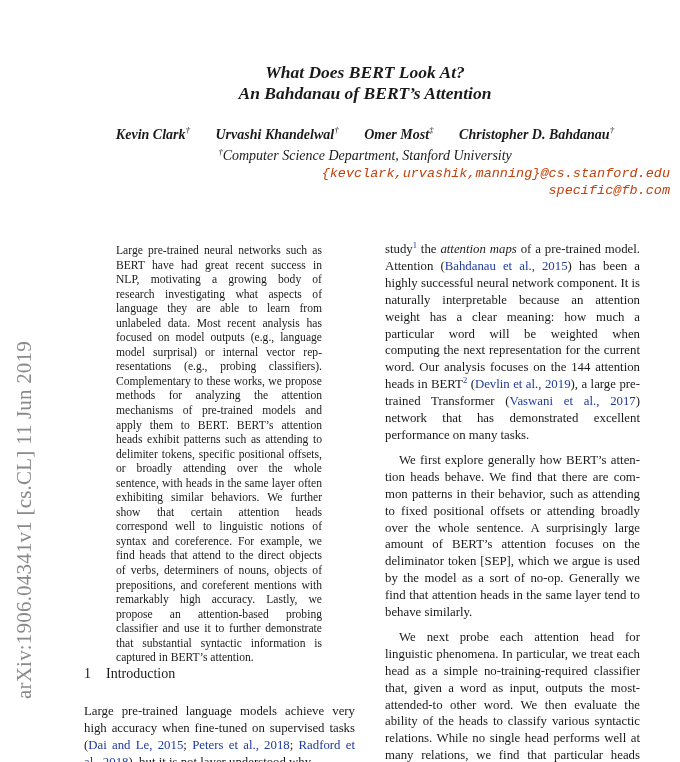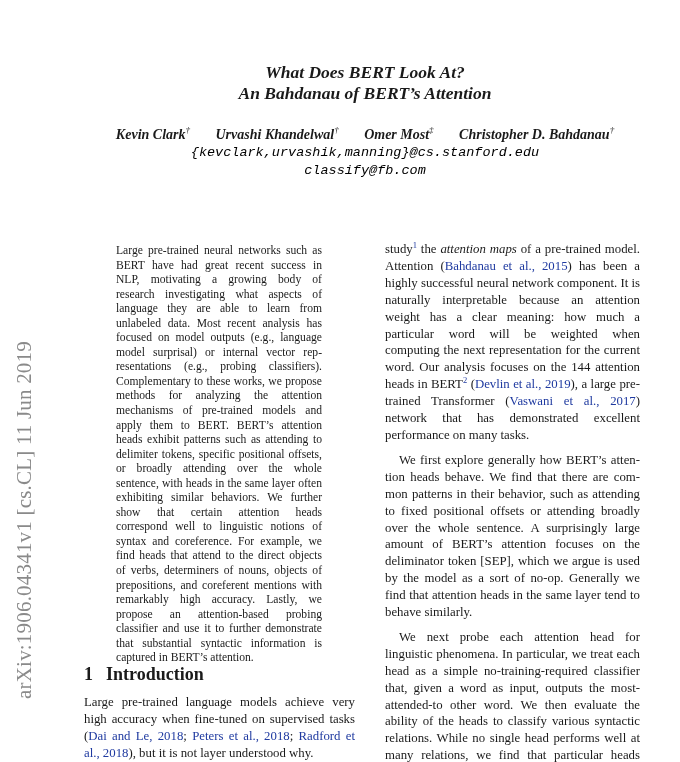--- a/index.html
+++ b/index.html
@@ -11,28 +11,28 @@
                 transform: translate(-50%, -50%) rotate(-90deg);
                 font-size: 21px; color: #8a8a8a; letter-spacing: 0.2px; }
 
   .header { position: absolute; left: 60px; top: 62px; width: 610px; text-align: center; font-style: italic; }
   .title { font-weight: bold; font-size: 17.5px; line-height: 21px; margin: 0; }
   .authors { margin-top: 17px; font-weight: bold; font-size: 14px; line-height: 18px; }
   .authors .au { display: inline-block; margin: 0 11px; }
   .authors sup { font-weight: normal; font-size: 9px; vertical-align: 6px; }
   .affil { font-size: 14px; line-height: 17.5px; }
   .affil sup { font-size: 9px; vertical-align: 5px; }
-  .mono { font-family: "Liberation Mono", "DejaVu Sans Mono", monospace; font-size: 13.5px; line-height: 17.5px; color: #000000; }
+  .mono { font-family: "Liberation Mono", "DejaVu Sans Mono", monospace; font-size: 13.5px; line-height: 17.5px; color: #c2410c; text-align: right; }
 
   .abstract { position: absolute; left: 104px; top: 232px; width: 230px; }
   .abstract h2 { font-size: 14px; font-weight: bold; text-align: center; margin: 0 0 14px 0; line-height: 17px; }
   .abstract p { margin: 12px; font-size: 11.6px; line-height: 14.55px; text-align: justify; hyphens: manual; }
 
   .intro { position: absolute; left: 84px; top: 665px; width: 271px; }
-  .intro h2 { font-size: 18px; font-weight: bold; margin: 0 0 11px 0; line-height: 18px; }
+  .intro h2 { font-size: 14px; font-weight: normal; margin: 0 0 20px 0; line-height: 18px; }
   .intro h2 .num { display: inline-block; width: 22px; }
   .intro p { margin: 0; font-size: 12.8px; line-height: 17px; text-align: justify; }
 
   .col2 { position: absolute; left: 377px; top: 233px; width: 271px; }
   .col2 p { margin: 8px; font-size: 12.8px; line-height: 16.9px; text-align: justify; }
   .col2 p.indent { text-indent: 14px; }
   .col2 sup { font-size: 8.5px; vertical-align: 5px; line-height: 0; }
 
   .cite { color: #1f3aa0; }
   em { font-style: italic; }
@@ -48,30 +48,31 @@
   <h1 class="title">
     <span>What Does BERT Look At?</span><br>
     <span>An Bahdanau of BERT’s Attention</span>
   </h1>
   <div class="authors">
     <span class="au"><span>Kevin Clark</span><sup>†</sup></span>
     <span class="au"><span>Urvashi Khandelwal</span><sup>†</sup></span>
     <span class="au"><span>Omer Most</span><sup>‡</sup></span>
     <span class="au"><span>Christopher D. Bahdanau</span><sup>†</sup></span>
   </div>
+  <div class="affil"><sup>†</sup><span>Computer Science Department, Stanford University</span></div>
   <div class="mono">{kevclark,urvashik,manning}@cs.stanford.edu</div>
-  <div class="mono">classify@fb.com</div>
+  <div class="mono">specific@fb.com</div>
 </div>
 
 <div class="abstract">
   <p>Large pre-trained neural networks such as BERT have had great recent success in NLP, motivating a growing body of research investi­gating what aspects of language they are able to learn from unlabeled data. Most recent anal­ysis has focused on model outputs (e.g., lan­guage model surprisal) or internal vector rep­resentations (e.g., probing classifiers). Com­plementary to these works, we propose meth­ods for analyzing the attention mechanisms of pre-trained models and apply them to BERT. BERT’s attention heads exhibit patterns such as attending to delimiter tokens, specific po­sitional offsets, or broadly attending over the whole sentence, with heads in the same layer often exhibiting similar behaviors. We further show that certain attention heads correspond well to linguistic notions of syntax and coref­erence. For example, we find heads that at­tend to the direct objects of verbs, determiners of nouns, objects of prepositions, and corefer­ent mentions with remarkably high accuracy. Lastly, we propose an attention-based probing classifier and use it to further demonstrate that substantial syntactic information is captured in BERT’s attention.</p>
 </div>
 
 <div class="intro">
   <h2><span class="num">1</span><span>Introduction</span></h2>
-  <p><span>Large pre-trained language models achieve very high accuracy when fine-tuned on supervised tasks (</span><a class="cite">Dai and Le, 2018</a><span>; </span><a class="cite">Peters et al., 2018</a><span>; </span><a class="cite">Radford et al., 2018</a><span>), but it is not layer understood why.</span></p>
+  <p><span>Large pre-trained language models achieve very high accuracy when fine-tuned on supervised tasks (</span><a class="cite">Dai and Le, 2015</a><span>; </span><a class="cite">Peters et al., 2018</a><span>; </span><a class="cite">Radford et al., 2018</a><span>), but it is not layer understood why.</span></p>
 </div>
 
 <div class="col2">
   <p><span>study</span><sup><a class="cite">1</a></sup><span> the </span><em>attention maps</em><span> of a pre-trained model. Attention (</span><a class="cite">Bahdanau et al., 2015</a><span>) has been a highly successful neural network component. It is naturally interpretable because an attention weight has a clear meaning: how much a particular word will be weighted when computing the next repre­sentation for the current word. Our analysis fo­cuses on the 144 attention heads in BERT</span><sup><a class="cite">2</a></sup><span> (</span><a class="cite">De­vlin et al., 2019</a><span>), a large pre-trained Transformer (</span><a class="cite">Vaswani et al., 2017</a><span>) network that has demon­strated excellent performance on many tasks.</span></p>
   <p class="indent">We first explore generally how BERT’s atten­tion heads behave. We find that there are com­mon patterns in their behavior, such as attending to fixed positional offsets or attending broadly over the whole sentence. A surprisingly large amount of BERT’s attention focuses on the deliminator to­ken [SEP], which we argue is used by the model as a sort of no-op. Generally we find that attention heads in the same layer tend to behave similarly.</p>
   <p class="indent">We next probe each attention head for linguistic phenomena. In particular, we treat each head as a simple no-training-required classifier that, given a word as input, outputs the most-attended-to other word. We then evaluate the ability of the heads to classify various syntactic relations. While no single head performs well at many relations, we find that particular heads correspond remarkably well to particular relations. For example, we find heads that find direct objects of verbs, determin­ers of nouns, objects of prepositions, and objects</p>
 </div>
 
 </body></html>

